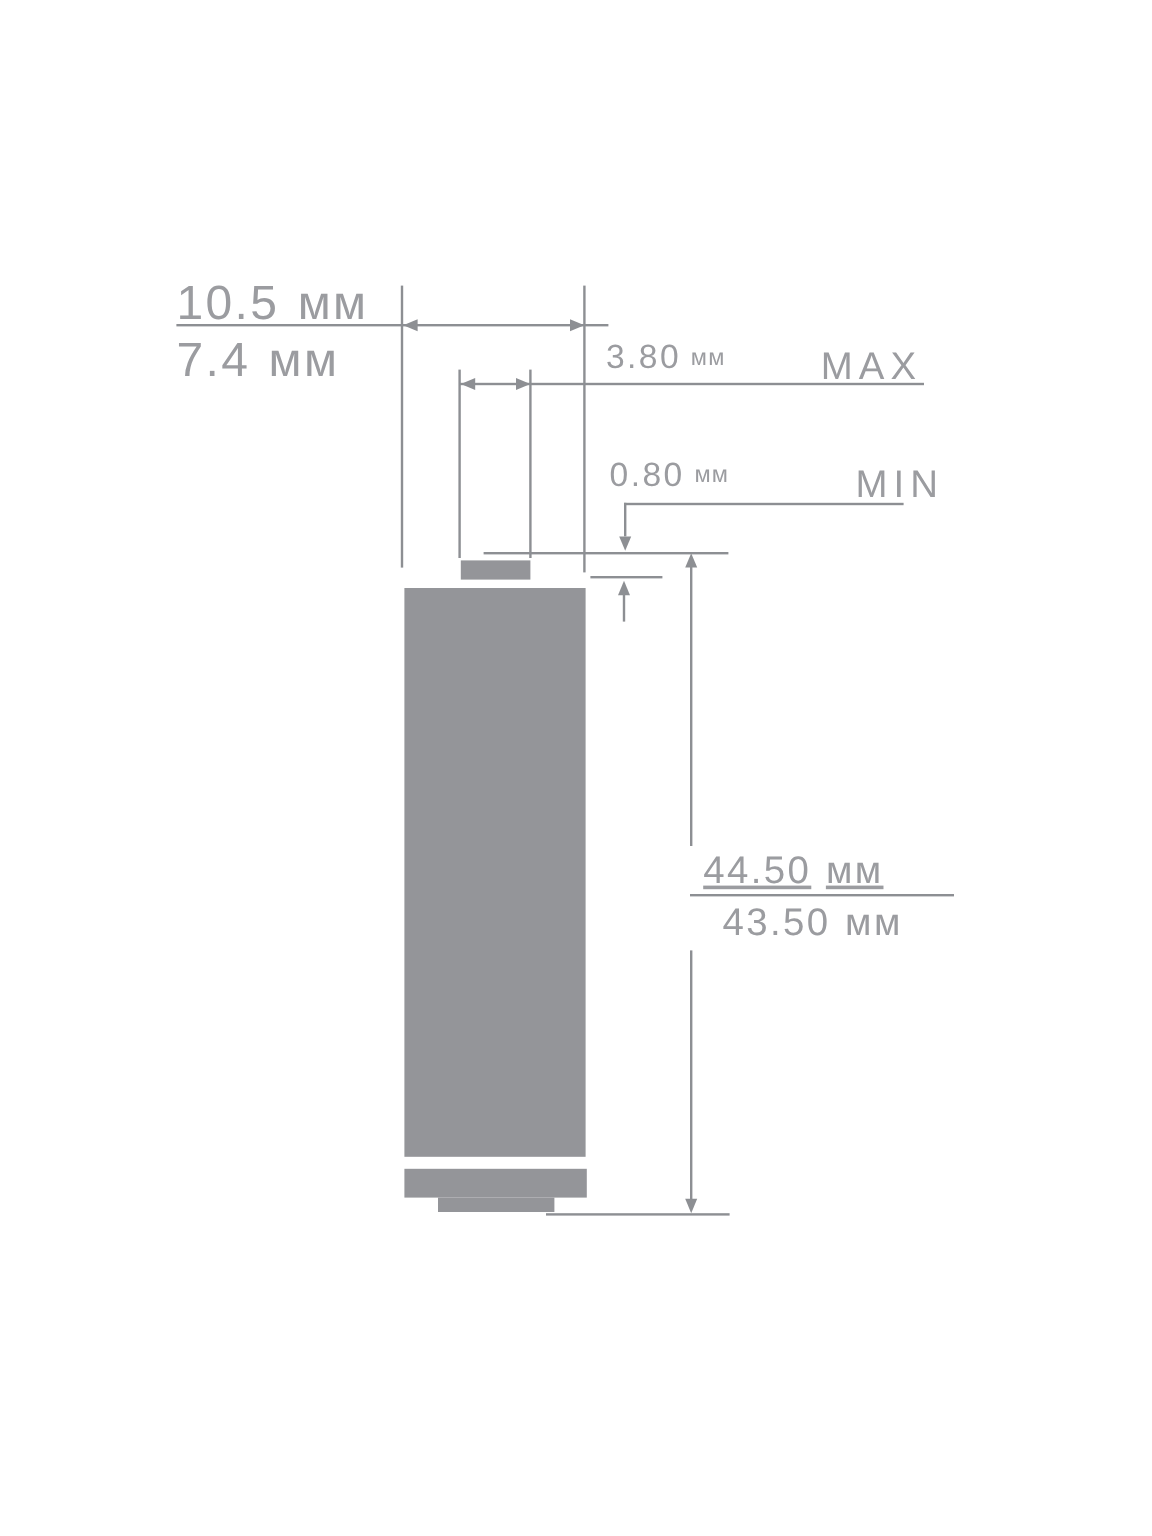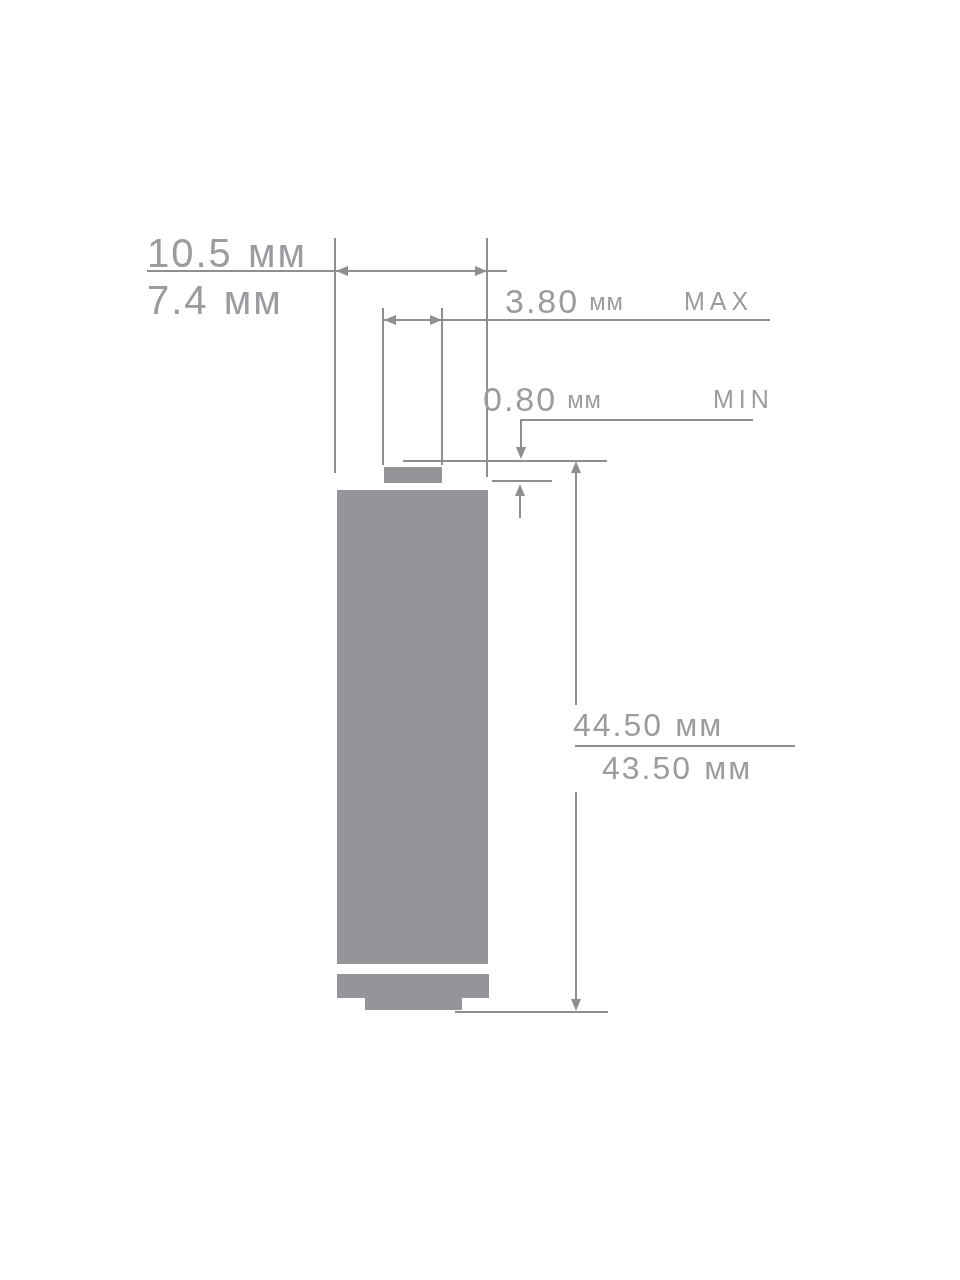--- a/index.html
+++ b/index.html
@@ -40,22 +40,22 @@
   
   .label {
     position: absolute;
     color: var(--text, #9b9ca0);
     line-height: 1;
     letter-spacing: 2px;
     white-space: nowrap;
   }
   .fs28 { font-size: 40px; }
   .fs32 { font-size: 32px; }
-  .fs34 { font-size: 34px; }
-  .qual { font-size: 25px; letter-spacing: 5px; }
+  .fs34 { font-size: 28px; }
+  .qual { font-size: 32px; letter-spacing: 5px; }
   .unit { margin-left: 0.38em; }
   .unit-sm {
     margin-left: 0.42em;
     font-size: 0.70em;
     vertical-align: 0.14em;
     letter-spacing: 1px;
   }
 </style>
 </head>
 <body>
@@ -100,25 +100,25 @@
   </div>
   <div class="label fs28" style="left:147px; top:280px;">
     <span>7.4</span><span class="unit">мм</span>
   </div>
 
   <div class="label fs34" style="left:505px; top:284px;">
     <span>3.80</span><span class="unit-sm">мм</span>
   </div>
   <div class="label qual" style="left:684px; top:289px;">MAX</div>
 
-  <div class="label fs34" style="left:483px; top:382px;">
+  <div class="label fs34" style="left:508px; top:382px;">
     <span>0.80</span><span class="unit-sm">мм</span>
   </div>
   <div class="label qual" style="left:713px; top:387px;">MIN</div>
 
-  <div class="label fs32" style="left:573px; top:709px;">
+  <div class="label fs32" style="left:586px; top:709px;text-decoration:underline;">
     <span>44.50</span><span class="unit">мм</span>
   </div>
   <div class="label fs32" style="left:602px; top:752px;">
     <span>43.50</span><span class="unit">мм</span>
   </div>
 
 </div>
 
 </body></html>

